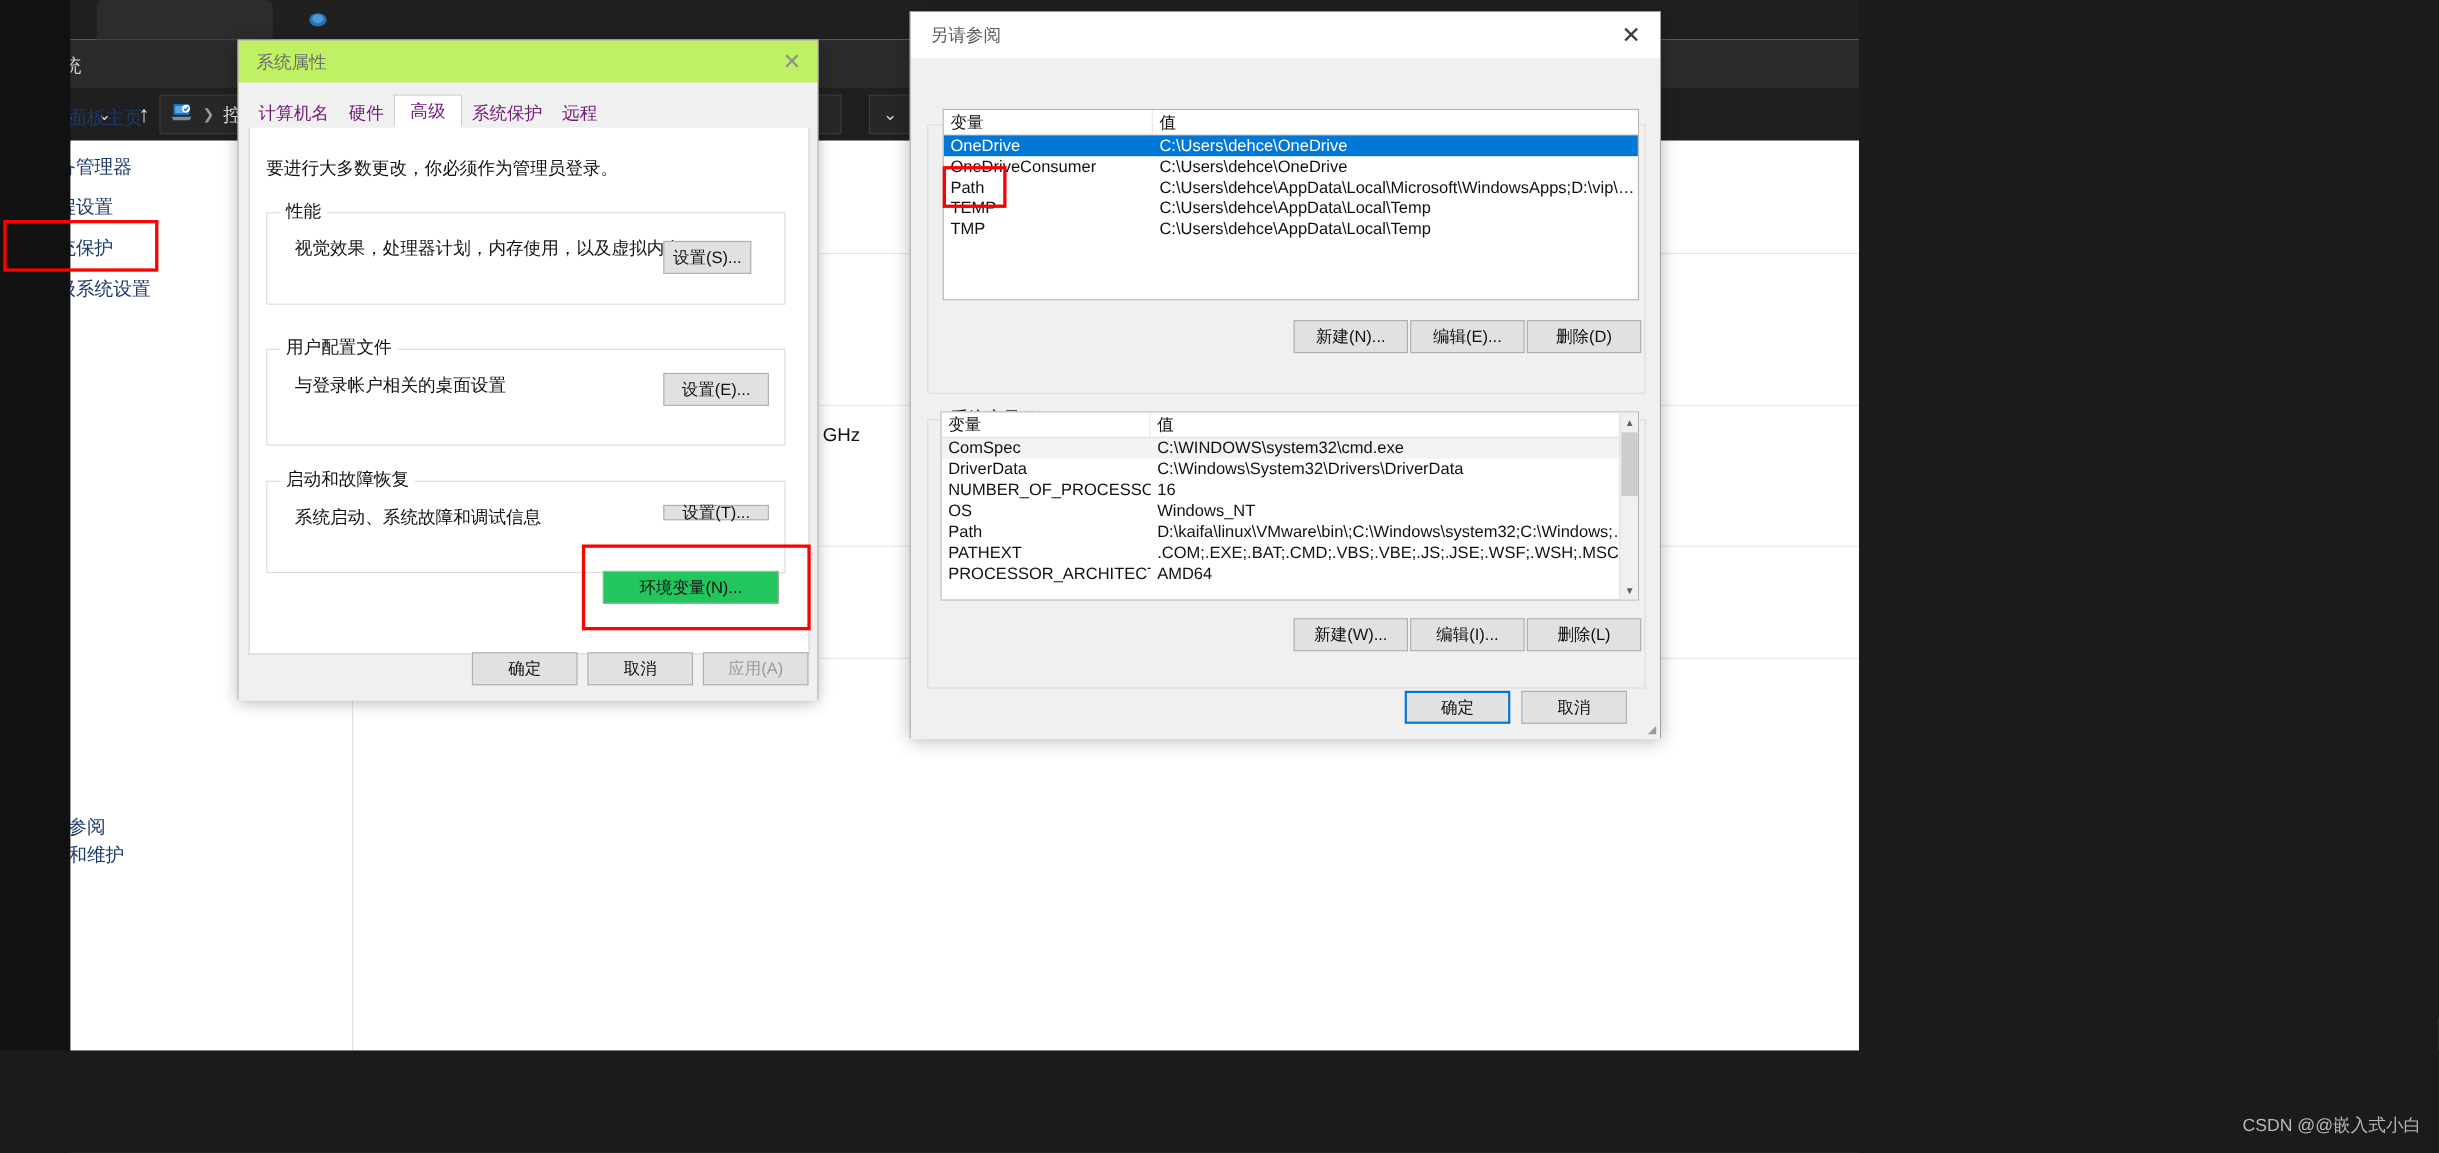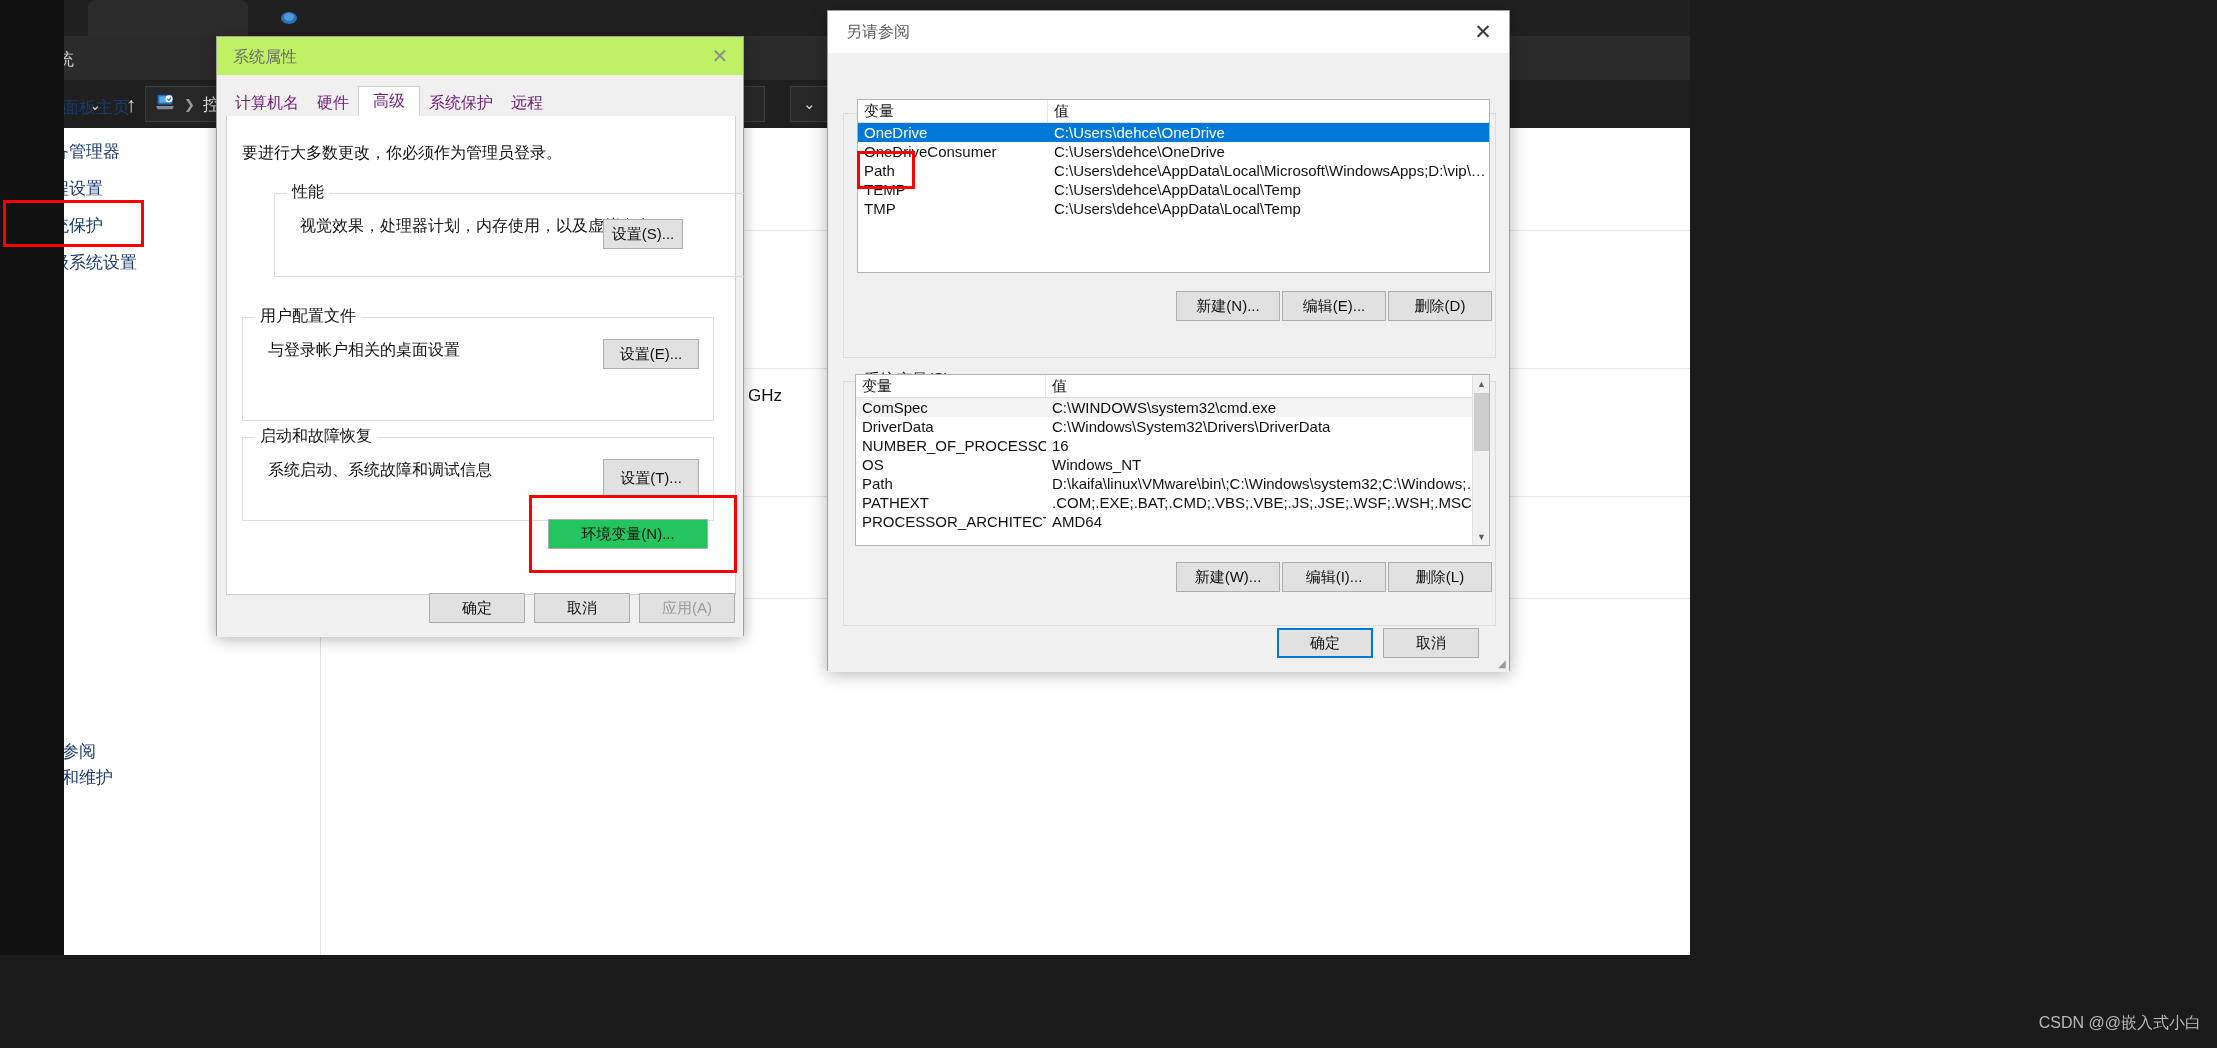--- a/index.html
+++ b/index.html
@@ -168,31 +168,31 @@
     border:1px solid #dcdcdc;
   }
   .group > .legend{
     position:absolute; left:12px; top:-12px; background:#ffffff;
     padding:0 5px; font-size:16px; color:#111;
   }
   .group > .desc{
     position:absolute; left:25px; top:22px; font-size:16px; color:#111;
   }
 
-  #grp-perf{ top:118px; height:84px;margin-left:32px; }
-  #grp-user{ top:242px; height:104px; }
+  #grp-perf{ top:118px; height:84px; }
+  #grp-user{ top:242px; height:88px; }
   #grp-startup{ top:362px; height:84px; }
 
   #btn-settings-s{ position:absolute; left:603px; top:219px; width:80px; height:30px;
       background:#e1e1e1; border:1px solid #adadad; font-size:15px; color:#111;
       display:flex; align-items:center; justify-content:center; }
   #btn-settings-e{ position:absolute; left:603px; top:339px; width:96px; height:30px;
       background:#e1e1e1; border:1px solid #adadad; font-size:15px; color:#111;
       display:flex; align-items:center; justify-content:center; }
-  #btn-settings-t{ position:absolute; left:603px; top:459px; width:96px; height:38px;
+  #btn-settings-t{ position:absolute; left:603px; top:459px; width:96px; height:14px;
       background:#e1e1e1; border:1px solid #adadad; font-size:15px; color:#111;
       display:flex; align-items:center; justify-content:center; }
 
   #btn-envvar{
     position:absolute; left:548px; top:519px; width:160px; height:30px;
     background:#22c55e; border:1px solid #adadad; font-size:15px; color:#111;
     display:flex; align-items:center; justify-content:center;
   }
 
   .dlg-btn{

